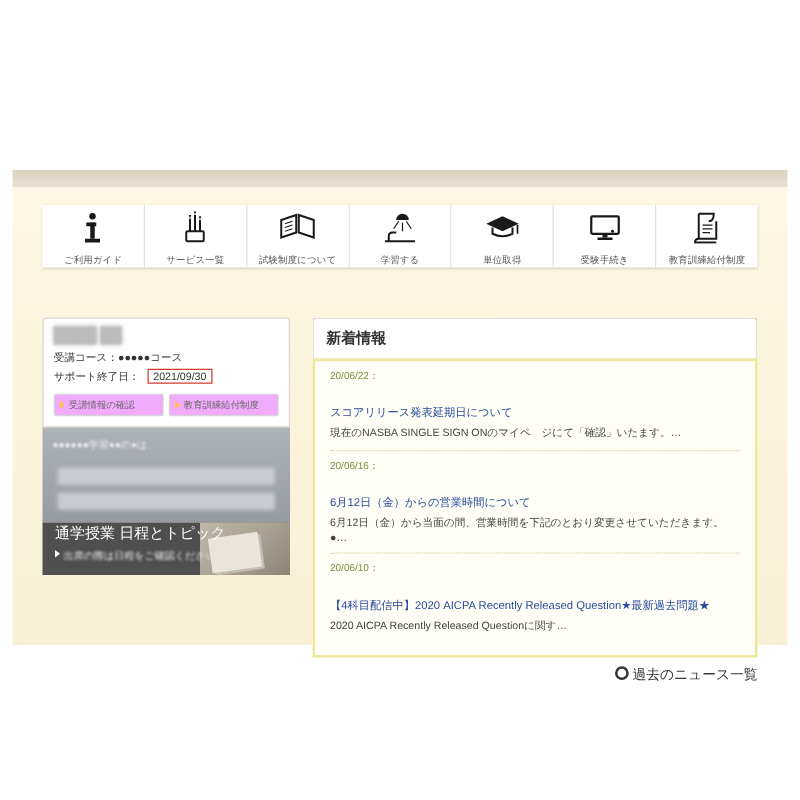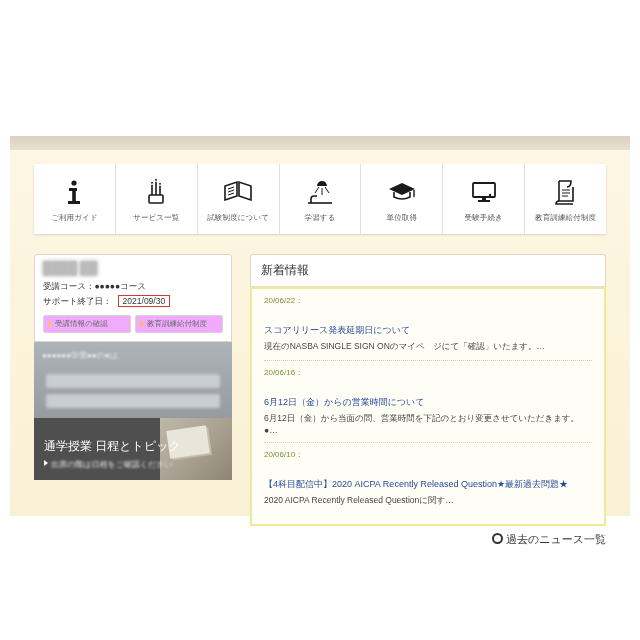--- a/index.html
+++ b/index.html
@@ -2,21 +2,21 @@
 <html><head>
 <meta charset="utf-8">
 <style>
   html,body{margin:0;padding:0;font-family:"Hiragino Kaku Gothic Pro","Meiryo",sans-serif;background:#fff}
   .stage{width:640px;height:640px;margin:0 auto;background:#fff;position:relative;overflow:hidden}
   .inner{position:absolute;left:10px;top:18px;width:620px;height:498px;background:#fff}
   .topstrip{position:absolute;left:0;top:118px;width:620px;height:14px;background:linear-gradient(#d9d2c2,#e8e1cf)}
   .page{position:absolute;left:0;top:132px;right:0;bottom:0;background:linear-gradient(#fdf7e4 0%,#fbf4dc 40%,#f9f1d6 100%)}
 
   
-  .nav{position:absolute;left:24px;top:14px;right:24px;height:70px;background:#fff;display:flex;box-shadow:0 1px 2px rgba(0,0,0,.15)}
+  .nav{position:absolute;left:24px;top:14px;right:24px;height:50px;background:#fff;display:flex;box-shadow:0 1px 2px rgba(0,0,0,.15)}
   .nav-item{flex:1 1 0;border-right:1px solid #e1e1e1;display:flex;flex-direction:column;align-items:center;justify-content:center;cursor:pointer;font-size:8px;color:#444}
   .nav-item:last-child{border-right:none}
   .nav-item .ic{height:34px;display:flex;align-items:center;justify-content:center;color:#232323}
   .nav-item svg{display:block}
   .nav-item span.lbl{margin-top:4px;font-size:7.5px;color:#555;letter-spacing:.02em;white-space:nowrap}
 
   
   .left{position:absolute;left:24px;top:104px;width:198px}
   .card-top{background:#fff;border:1px solid #d9d6cc;border-radius:3px 3px 0 0;padding:6px 8px 8px 8px}
   .blur{color:#bbb;text-shadow:0 0 4px #bbb;filter:blur(1px)}
@@ -24,31 +24,31 @@
   .support{font-size:8.5px;color:#333;margin-top:2px}
   .datebox{display:inline-block;border:1px solid #d33a2f;color:#333;font-size:8.5px;padding:0 4px;margin-left:6px}
   .btns{display:flex;gap:4px;margin-top:7px}
   .mini{flex:1;font-size:7.5px;color:#6a6a6a;background:#f0abfc;border:1px solid #d6d6d6;border-radius:2px;padding:3px 4px;display:flex;align-items:center;gap:3px;cursor:pointer}
   .mini .tri{width:0;height:0;border-left:4px solid #ffbf3f;border-top:3px solid transparent;border-bottom:3px solid transparent}
 
   .mid{height:76px;background:linear-gradient(#aeb3b8,#969ba1);position:relative;overflow:hidden}
   .mid .bline{font-size:8px;color:#eef0f3;padding:8px 8px 3px 8px;filter:blur(1px)}
   .mid .bar{height:14px;margin:10px 12px 0 12px;background:#c9ccd0;border-radius:2px;filter:blur(1.5px)}
 
-  .bot{background:#4f4f4f;color:#fff;padding:20px 10px 10px 10px;position:relative}
+  .bot{background:#4f4f4f;color:#fff;padding:0 10px 10px 10px;position:relative}
   .bot .photo{position:absolute;right:0;top:0;bottom:0;width:72px;background:linear-gradient(135deg,#bfb7a7 0%,#a79f8f 55%,#8c8577 100%)}
   .bot .photo:before{content:"";position:absolute;left:8px;top:10px;width:40px;height:28px;background:#e9e5da;transform:rotate(-8deg);box-shadow:2px 2px 0 #c3bdb0}
   .bot h3{margin:0;font-size:12px;font-weight:500;position:relative;z-index:1}
   .bot .sub{margin-top:4px;font-size:8px;color:#e8e8e8;position:relative;z-index:1}
   .bot .sub .tri2{display:inline-block;width:0;height:0;border-left:4px solid #fff;border-top:3px solid transparent;border-bottom:3px solid transparent;margin-right:3px;vertical-align:1px}
   .bot .sub .bt{filter:blur(1px)}
 
   
   .right{position:absolute;left:240px;top:104px;right:24px}
-  .news-head{background:#fff;border:1px solid #ddd7c8;border-bottom:1px solid #e7e1cf;border-radius:3px 3px 0 0;padding:7px 10px;font-size:12px;font-weight:400;color:#333}
+  .news-head{background:#fff;border:1px solid #ddd7c8;border-bottom:1px solid #e7e1cf;border-radius:3px 3px 0 0;padding:7px 10px;font-size:12px;font-weight:700;color:#333}
   .news-body{background:#fffef6;border:2px solid #efe79a;padding:0 12px 10px 12px}
   .nitem{padding:6px 0 7px 0;border-bottom:1px dotted #d9d3a6}
   .nitem:last-child{border-bottom:none}
   .nd{font-size:8px;color:#7a8f39}
   .nt{font-size:9px;color:#284a9c;margin-top:18px}
   .ns{font-size:8.5px;color:#444;margin-top:4px;filter:blur(.4px)}
   .nfoot{text-align:right;font-size:11px;color:#333;margin-top:6px}
   .nfoot .dot{display:inline-block;width:7px;height:7px;border-radius:50%;background:#fff;border:2px solid #333;vertical-align:-1px;margin-right:3px}
 </style>
 </head>

